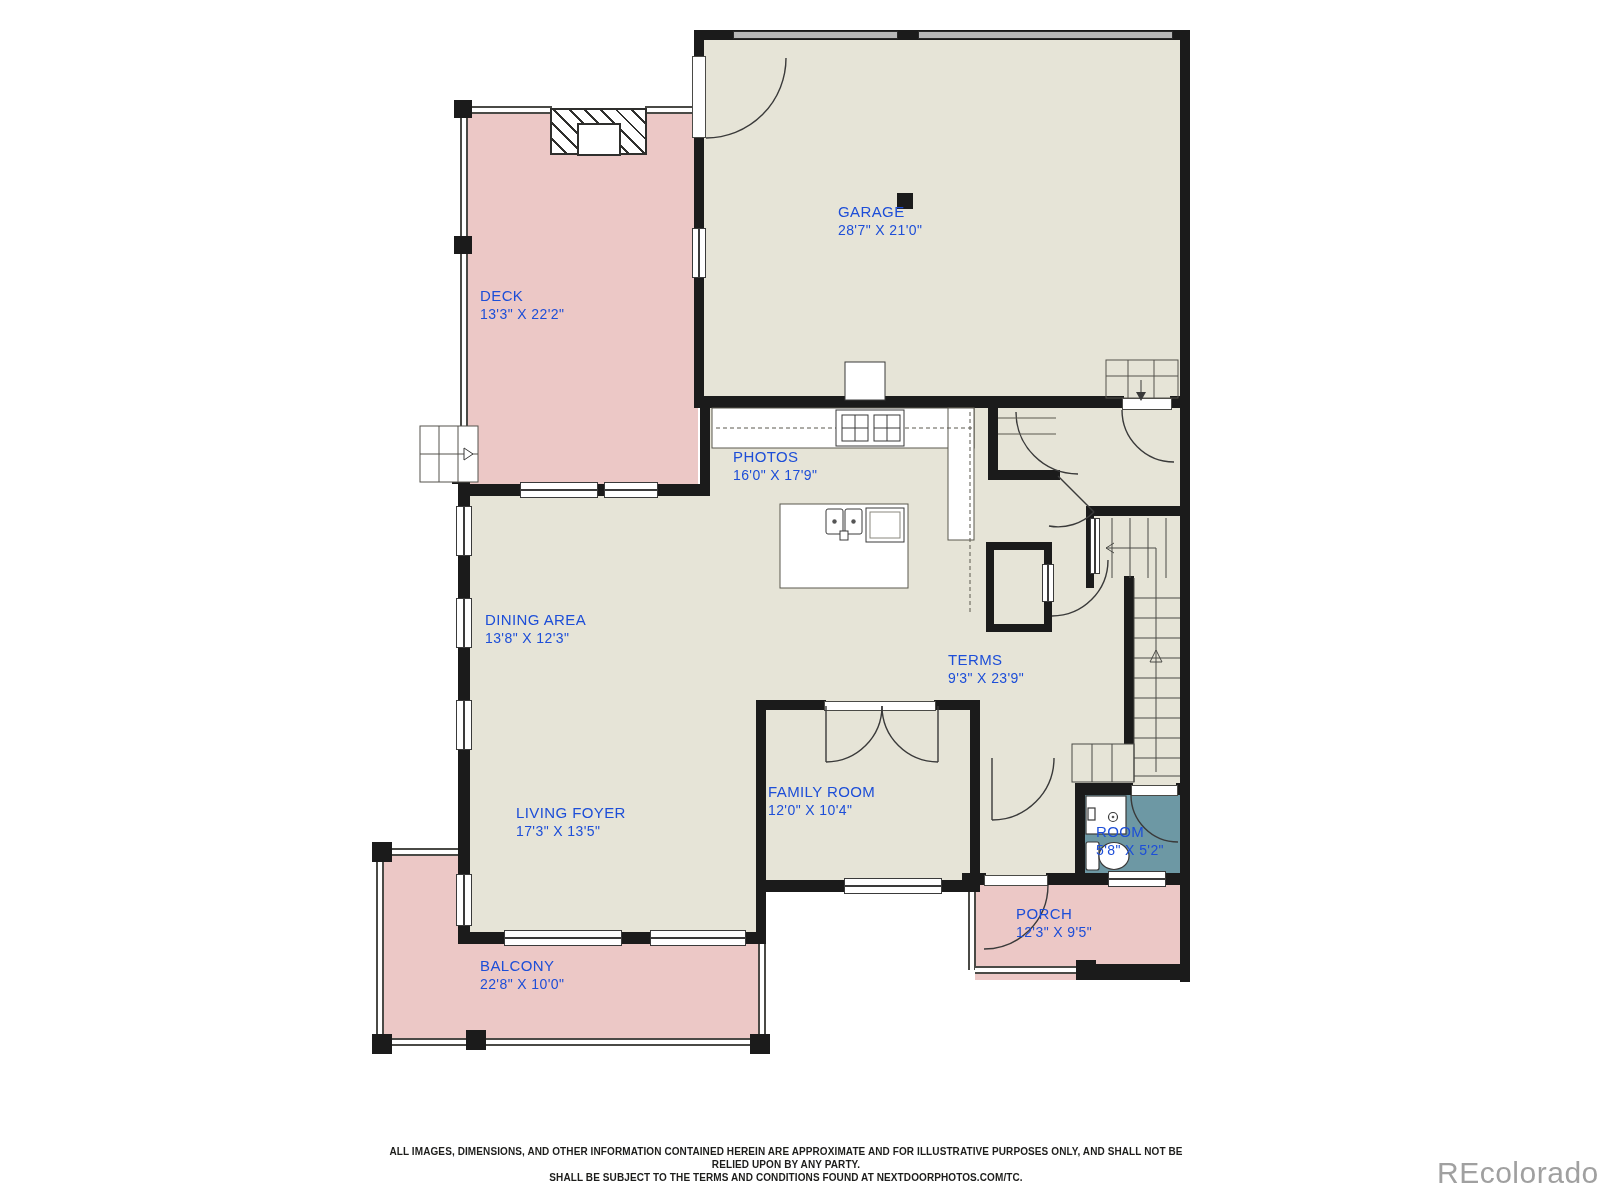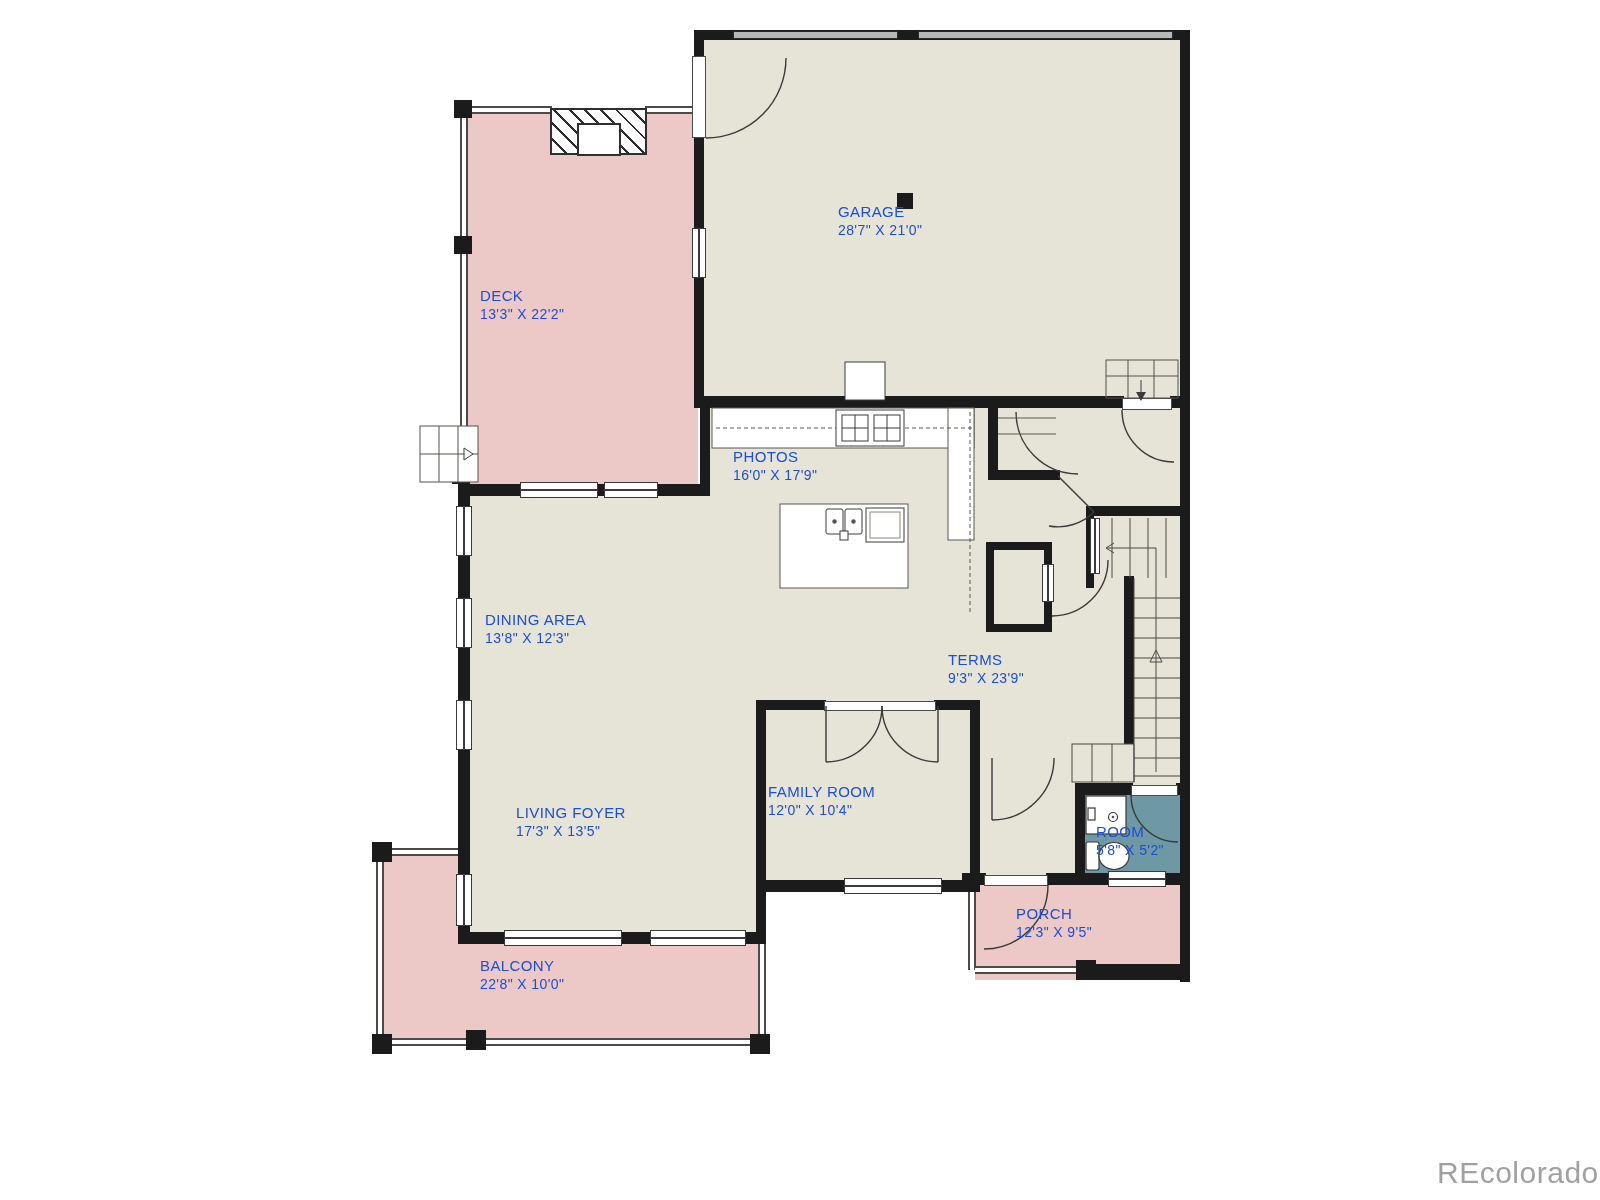--- a/index.html
+++ b/index.html
@@ -262,15 +262,17 @@
   </div>
   <div class="label" style="left:1016px;top:904px;width:200px;">
     <span class="rname">PORCH</span>
     <span class="rdims">12'3" X 9'5"</span>
   </div>
   <div class="label" style="left:480px;top:956px;width:200px;">
     <span class="rname">BALCONY</span>
     <span class="rdims">22'8" X 10'0"</span>
   </div>
 
+  <div class="disclaimer" style="top:1145px;">ALL IMAGES, DIMENSIONS, AND OTHER INFORMATION CONTAINED HEREIN ARE APPROXIMATE AND FOR ILLUSTRATIVE PURPOSES ONLY, AND SHALL NOT BE RELIED UPON BY ANY PARTY.</div>
+  <div class="disclaimer" style="top:1171px;">SHALL BE SUBJECT TO THE TERMS AND CONDITIONS FOUND AT NEXTDOORPHOTOS.COM/TC.</div>
   <div class="watermark">REcolorado</div>
 
 </div>
 
 </body></html>

